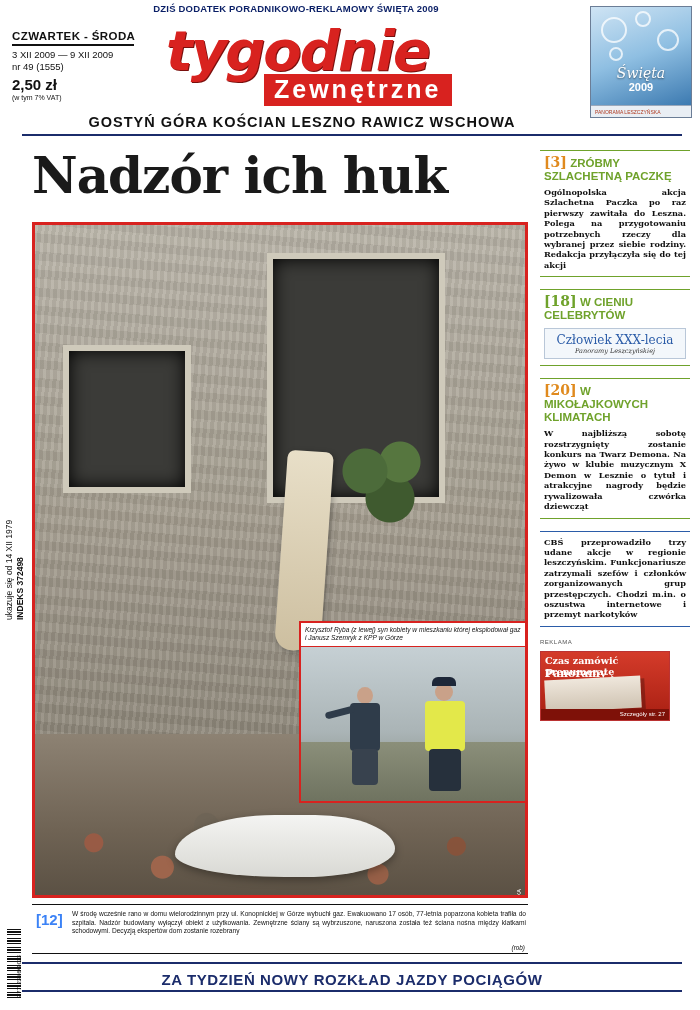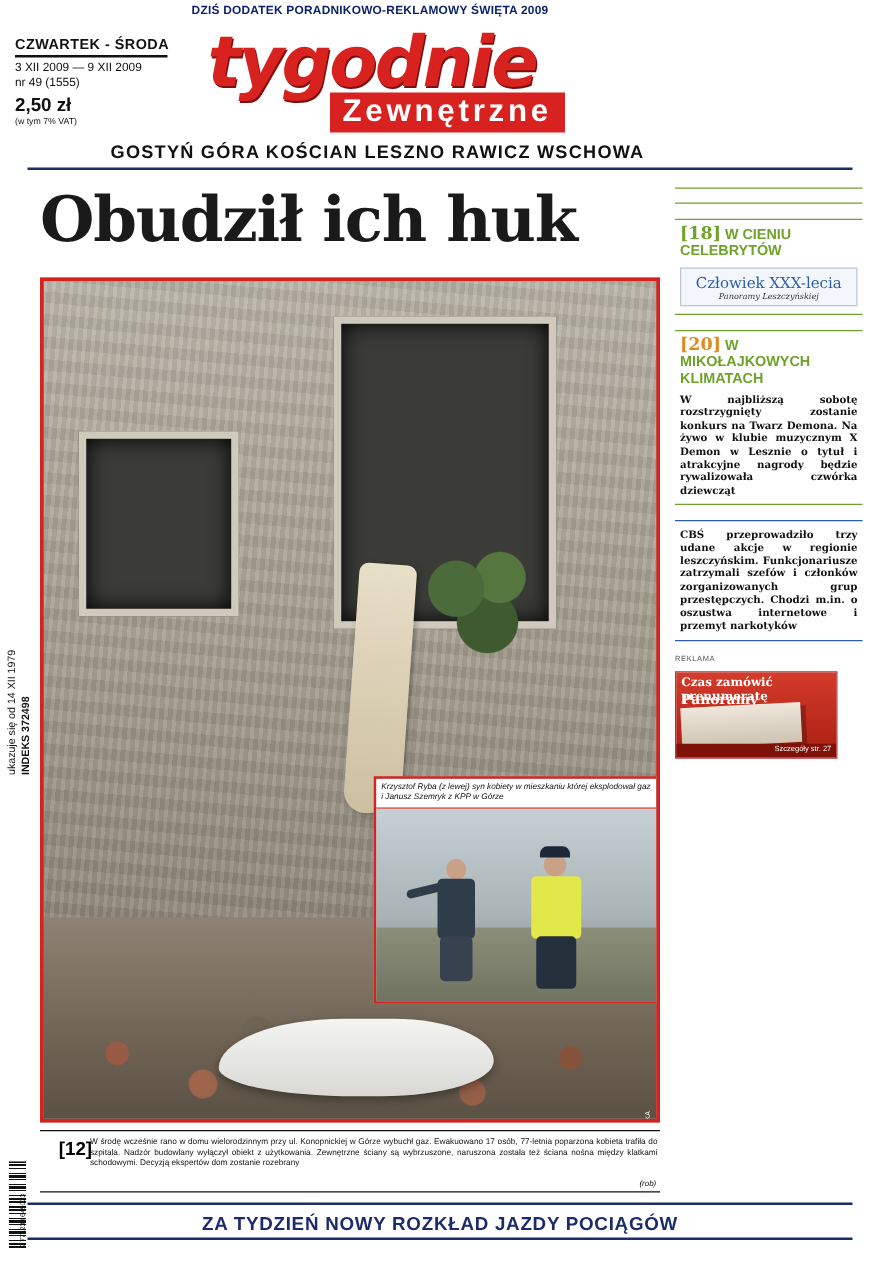--- a/index.html
+++ b/index.html
@@ -256,22 +256,22 @@
 
   
   .caption-box {
     position: absolute; left: 32px; top: 904px;
     width: 496px; height: 50px;
     border-top: 1px solid #111;
     border-bottom: 1px solid #111;
     padding-top: 3px;
   }
   .cap-num {
-    position: absolute; left: 15px; top: 6px;
-    font-size: 15px; font-weight: bold; color: #000000;
+    position: absolute; left: 4px; top: 6px;
+    font-size: 15px; font-weight: bold; color: #3b82f6;
   }
   .cap-text {
     position: absolute; left: 40px; top: 5px; right: 2px;
     font-size: 6.6px;
     line-height: 8.6px;
     color: #111;
     text-align: justify;
   }
   .cap-rob {
     position: absolute; right: 3px; bottom: 2px;
@@ -419,40 +419,51 @@
 </style>
 </head>
 <body>
 
 <div class="page">
 
   <div class="top-strip">
     <div class="top-strip-text">DZIŚ DODATEK PORADNIKOWO-REKLAMOWY ŚWIĘTA 2009</div>
   </div>
 
+  <div class="promo-box">
+    <div class="promo-bubble" style="left:10px; top:10px; width:26px; height:26px;"></div>
+    <div class="promo-bubble" style="left:44px; top:4px; width:16px; height:16px;"></div>
+    <div class="promo-bubble" style="left:66px; top:22px; width:22px; height:22px;"></div>
+    <div class="promo-bubble" style="left:18px; top:40px; width:14px; height:14px;"></div>
+    <div class="promo-title">Święta</div>
+    <div class="promo-year">2009</div>
+    <div class="promo-foot">
+      <span>PANORAMA LESZCZYŃSKA</span>
+    </div>
+  </div>
 
   <div class="masthead">
     <div class="issue-block">
       <div class="issue-day">CZWARTEK - ŚRODA</div>
       <div class="issue-rule"></div>
       <div class="issue-dates">3 XII 2009 — 9 XII 2009</div>
       <div class="issue-nr">nr 49 (1555)</div>
       <div class="issue-price">2,50 zł</div>
       <div class="issue-vat">(w tym 7% VAT)</div>
     </div>
     <div class="logo-wrap">
       <div class="logo-main">tygodnie</div>
       <div class="logo-sub">Zewnętrzne</div>
     </div>
   </div>
 
   <div class="cities">GOSTYŃ GÓRA KOŚCIAN LESZNO RAWICZ WSCHOWA</div>
   <div class="rule-under-cities"></div>
 
-  <div class="headline">Obudził ich huk</div>
+  <div class="headline">Nadzór ich huk</div>
 
   <div class="photo-frame">
     <div class="sky"></div>
     <div class="wall">
       <div class="wall-tex"></div>
     </div>
     <div class="window-hole w1"></div>
     <div class="window-hole w2"></div>
     <div class="curtain"></div>
     <div class="greenery"></div>
@@ -493,20 +504,25 @@
   <div class="spine">
     <span class="s1">INDEKS 372498</span>
     <span class="s2">ukazuje się od 14 XII 1979</span>
   </div>
   <div class="barcode"></div>
   <div class="barcode-num">9 771230 649033</div>
 
   <div class="rail">
 
     <div class="teaser green">
+      <div class="teaser-head">
+        <span class="t-num t-title-orange">[3]</span>
+        <span class="t-title-green">ZRÓBMY SZLACHETNĄ PACZKĘ</span>
+      </div>
+      <div class="teaser-body">Ogólnopolska akcja Szlachetna Paczka po raz pierwszy zawitała do Leszna. Polega na przygotowaniu potrzebnych rzeczy dla wybranej przez siebie rodziny. Redakcja przyłączyła się do tej akcji</div>
     </div>
 
     <div class="teaser green">
       <div class="teaser-head">
         <span class="t-num t-title-green">[18]</span>
         <span class="t-title-green">W CIENIU CELEBRYTÓW</span>
       </div>
       <div class="logo-czlowiek">
         <div class="lc-main">Człowiek XXX-lecia</div>
         <div class="lc-sub">Panoramy Leszczyńskiej</div>

